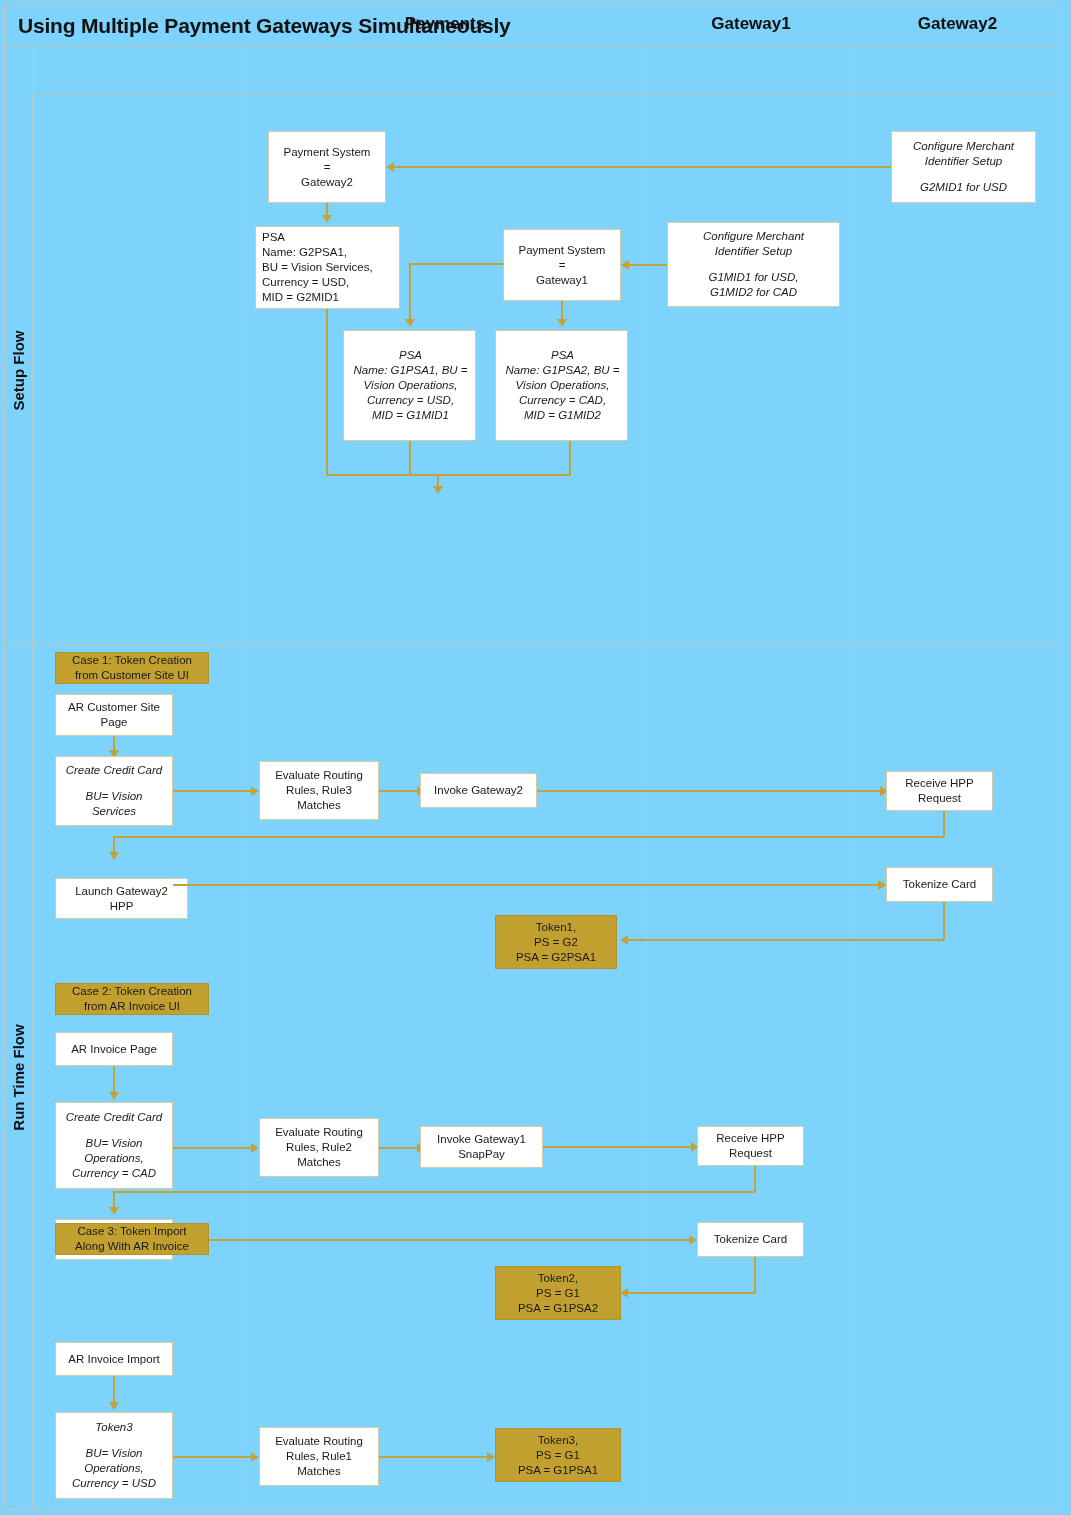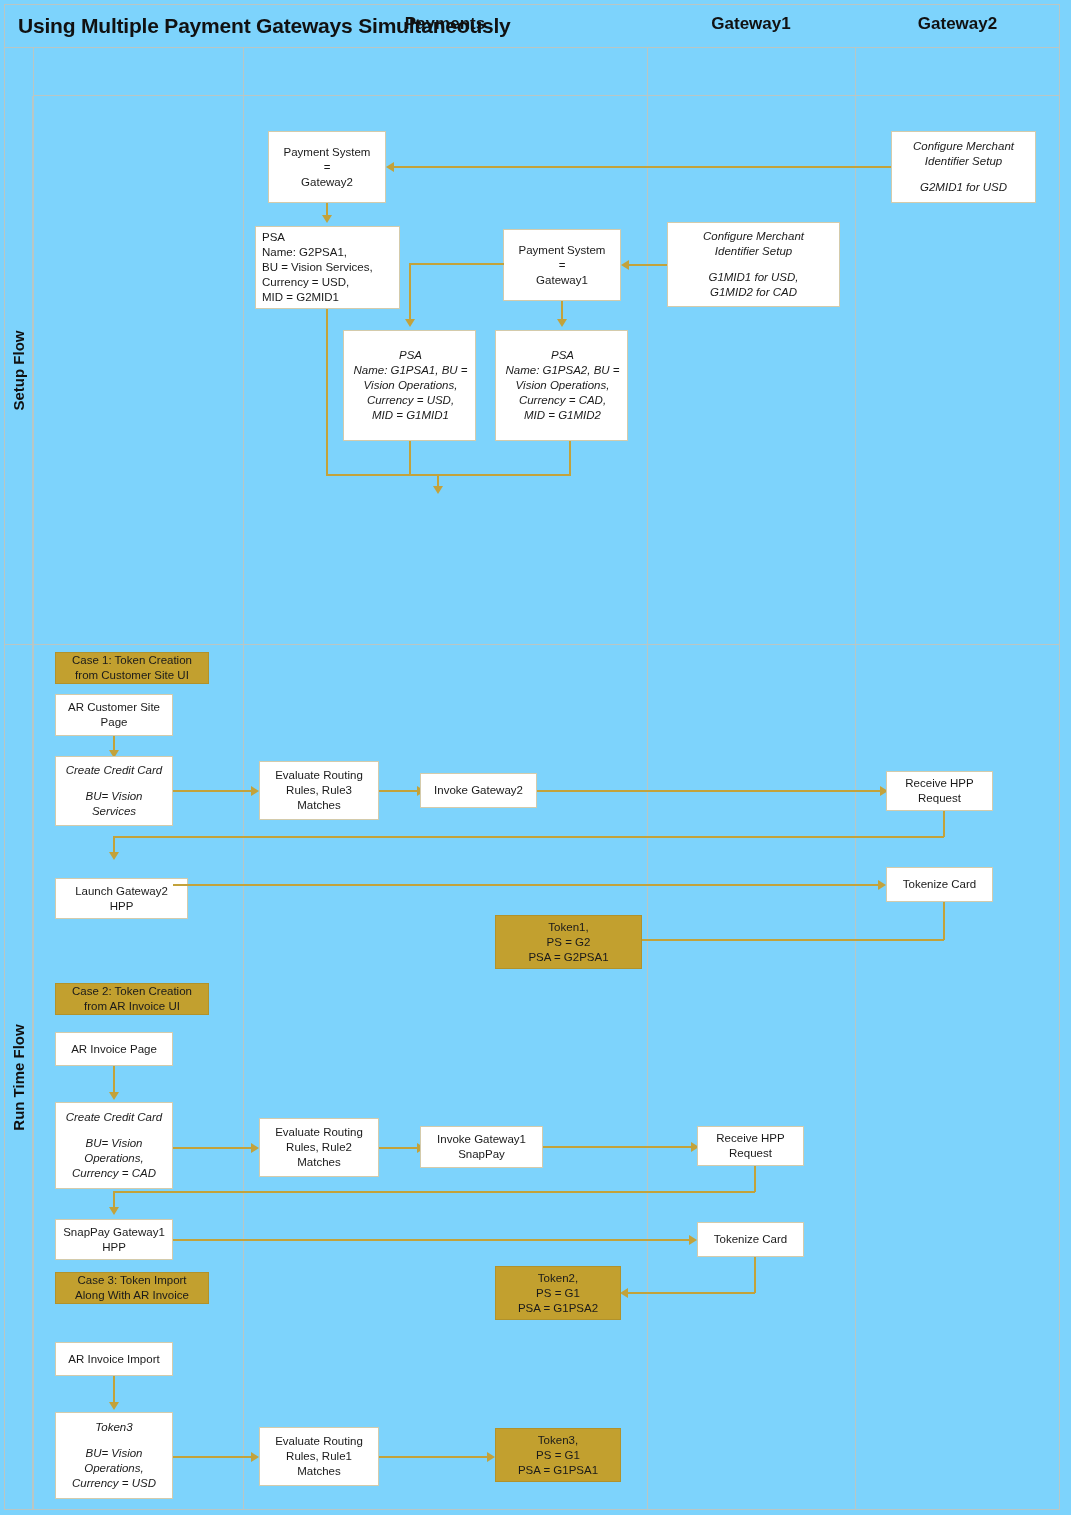--- a/index.html
+++ b/index.html
@@ -287,21 +287,21 @@
 
   <div class="lineH" style="left:173px; top:884px; width:707px;"></div>
   <div class="arrow right" style="left:878px; top:880px;"></div>
 
   <div class="node" style="left:886px; top:867px; width:107px; height:35px;">Tokenize Card</div>
 
   <div class="lineV" style="left:943px; top:902px; height:38px;"></div>
   <div class="lineH" style="left:628px; top:939px; width:316px;"></div>
   <div class="arrow left" style="left:620px; top:935px;"></div>
 
-  <div class="node gold" style="left:495px; top:915px; width:147px; height:54px;">Token1,
+  <div class="node gold" style="left:495px; top:915px; width:122px; height:54px;">Token1,
 PS = G2
 PSA = G2PSA1</div>
 
   <div class="node gold" style="left:55px; top:983px; width:154px; height:32px;">Case 2: Token  Creation
 from AR Invoice UI</div>
 
   <div class="node" style="left:55px; top:1032px; width:118px; height:34px;">AR Invoice Page</div>
 
   <div class="lineV" style="left:113px; top:1066px; height:28px;"></div>
   <div class="arrow down" style="left:109px; top:1092px;"></div>
@@ -346,21 +346,21 @@
   <div class="node" style="left:697px; top:1222px; width:107px; height:35px;">Tokenize Card</div>
 
   <div class="lineV" style="left:754px; top:1257px; height:36px;"></div>
   <div class="lineH" style="left:628px; top:1292px; width:127px;"></div>
   <div class="arrow left" style="left:620px; top:1288px;"></div>
 
   <div class="node gold" style="left:495px; top:1266px; width:126px; height:54px;">Token2,
 PS = G1
 PSA = G1PSA2</div>
 
-  <div class="node gold" style="left:55px; top:1272px; width:154px; height:32px;">Case 3: Token Import
+  <div class="node gold" style="left:55px; top:1223px; width:154px; height:32px;">Case 3: Token Import
 Along With AR Invoice</div>
 
   <div class="node" style="left:55px; top:1342px; width:118px; height:34px;">AR Invoice Import</div>
 
   <div class="lineV" style="left:113px; top:1376px; height:28px;"></div>
   <div class="arrow down" style="left:109px; top:1402px;"></div>
 
   <div class="node gap" style="left:55px; top:1412px; width:118px; height:87px;">
     <div class="blk">Token3</div>
     <div class="blk">BU= Vision

